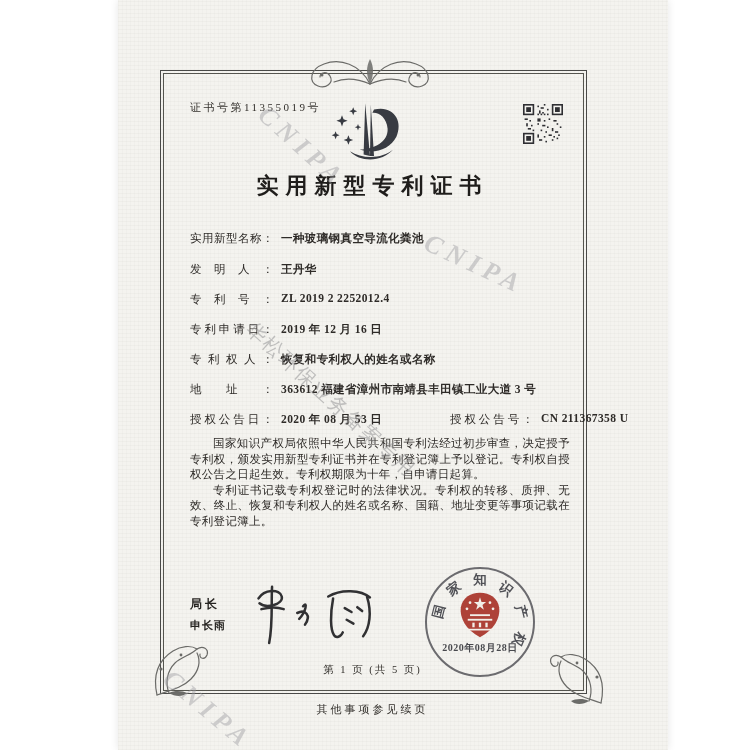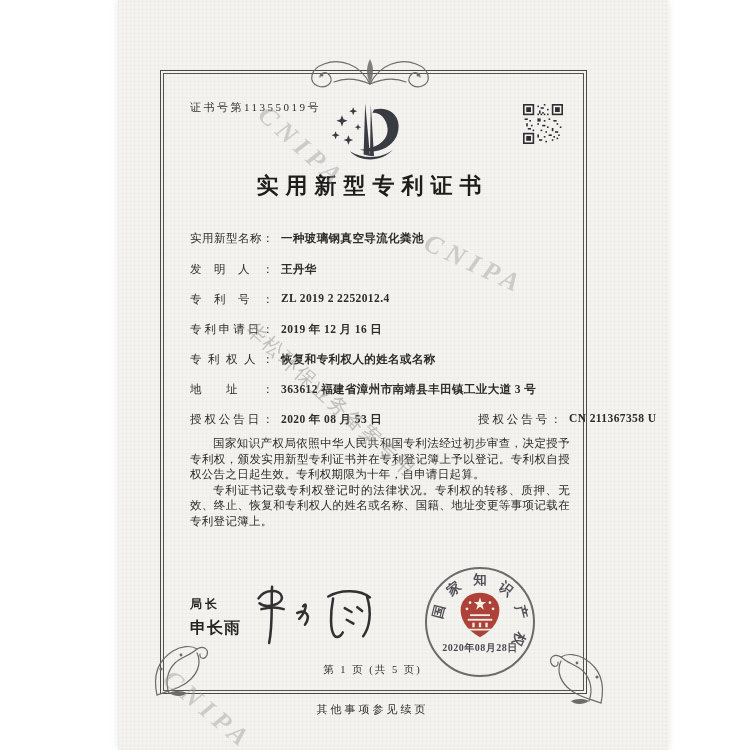--- a/index.html
+++ b/index.html
@@ -37,34 +37,34 @@
   }
   .field-row{
     position:absolute;left:72px;font-size:11.5px;white-space:nowrap;
     letter-spacing:0.4px;color:#2e2b28;
   }
   .flabel{
     display:inline-block;width:84px;text-align:justify;text-align-last:justify;
     vertical-align:top;
   }
   .fvalue{margin-left:7px;font-weight:bold;}
-  .grant2{position:absolute;left:260px;top:0;margin-left:28px;}
+  .grant2{position:absolute;left:260px;top:0;}
   .paras{
     position:absolute;left:72px;top:436px;width:380px;
     font-size:11.5px;line-height:15.5px;text-align:justify;
     letter-spacing:0.3px;color:#2e2b28;
   }
   .paras p{margin:0;text-indent:2em;}
   .sign-title{
     position:absolute;left:72px;top:596px;font-size:12px;font-weight:700;
     letter-spacing:3px;color:#272522;
     font-family:"Liberation Sans","DejaVu Sans",sans-serif;
   }
   .sign-name{
-    position:absolute;left:72px;top:618px;font-size:16px;font-weight:700;
+    position:absolute;left:72px;top:618px;font-size:11px;font-weight:700;
     letter-spacing:1px;color:#272522;
     font-family:"Liberation Sans","DejaVu Sans",sans-serif;
     text-align:center;
   }
   .autograph{position:absolute;left:125px;top:578px;width:155px;height:70px;}
   .seal{
     position:absolute;left:307px;top:567px;width:110px;height:110px;
     opacity:0.93;
   }
   .seal-ring{

